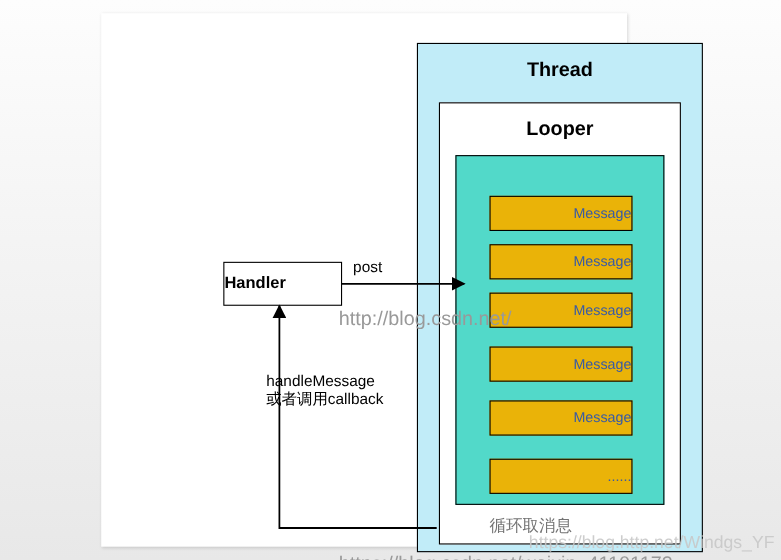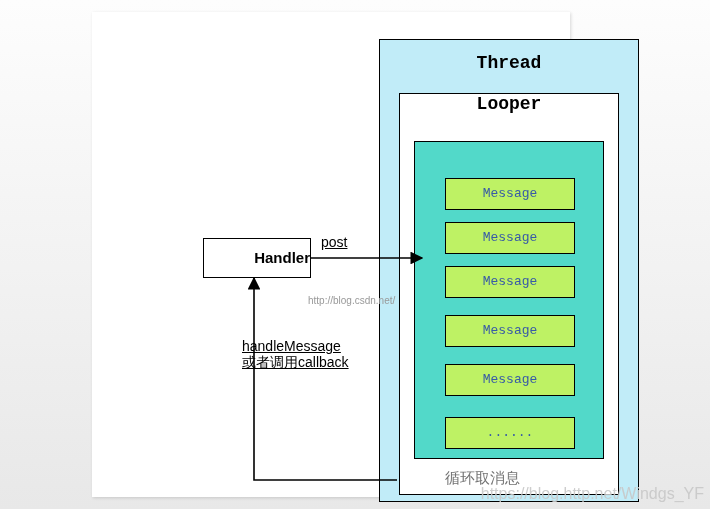--- a/index.html
+++ b/index.html
@@ -23,41 +23,41 @@
   
   .thread {
     position: absolute;
     left: 287px;
     top: 27px;
     width: 258px;
     height: 461px;
     background: #c1ecf8;
     border: 1.5px solid #000;
     text-align: center;
-    font-family: Liberation Mono, monospace;
   }
   .thread-title {
     font-weight: bold;
     font-size: 18px;
     margin-top: 13px;
   }
   
   .looper {
     position: absolute;
     left: 19px;
     top: 53px;
     width: 218px;
     height: 400px;
     background: #fff;
     border: 1.5px solid #000;
     text-align: center;
   }
   .looper-title {
     font-weight: bold;
     font-size: 18px;
+    margin-top: 13px;
   }
   
   .mq {
     position: absolute;
     left: 14px;
     top: 47px;
     width: 188px;
     height: 316px;
     background: #52d9c9;
     border: 1.5px solid #000;
@@ -68,60 +68,59 @@
     font-weight: bold;
     font-size: 13px;
     margin-top: 8px;
   }
   .msg {
     position: absolute;
     left: 30px;
     width: 128px;
     height: 30px;
     line-height: 30px;
-    background: #bef264;
+    background: #eab308;
     border: 1.5px solid #000;
     color: #375aa7;
     font-size: 13px;
+    text-align: right;
   }
   .loop-note {
     position: absolute;
     left: 45px;
     bottom: 6px;
     font-size: 15px;
     color: #737373;
   }
   
   .handler {
     position: absolute;
     left: 111px;
     top: 226px;
     width: 106px;
     height: 38px;
     line-height: 38px;
     background: #fff;
     border: 1.5px solid #000;
-    text-align: right;
+    text-align: left;
     font-weight: bold;
     font-size: 15px;
   }
   
   .lbl {
     position: absolute;
     font-size: 14px;
     color: #000;
     white-space: pre;
-    text-decoration: underline;
   }
   .faded {
     position: absolute;
-    font-size: 10px;
+    font-size: 18px;
     color: #999;
     white-space: pre;
-    margin-top: 16px;
   }
   .watermark {
     position: absolute;
     right: 6px;
     bottom: 6px;
     color: rgba(200,200,200,.9);
     font-size: 16px;
   }
   svg.arrows {
     position: absolute;

